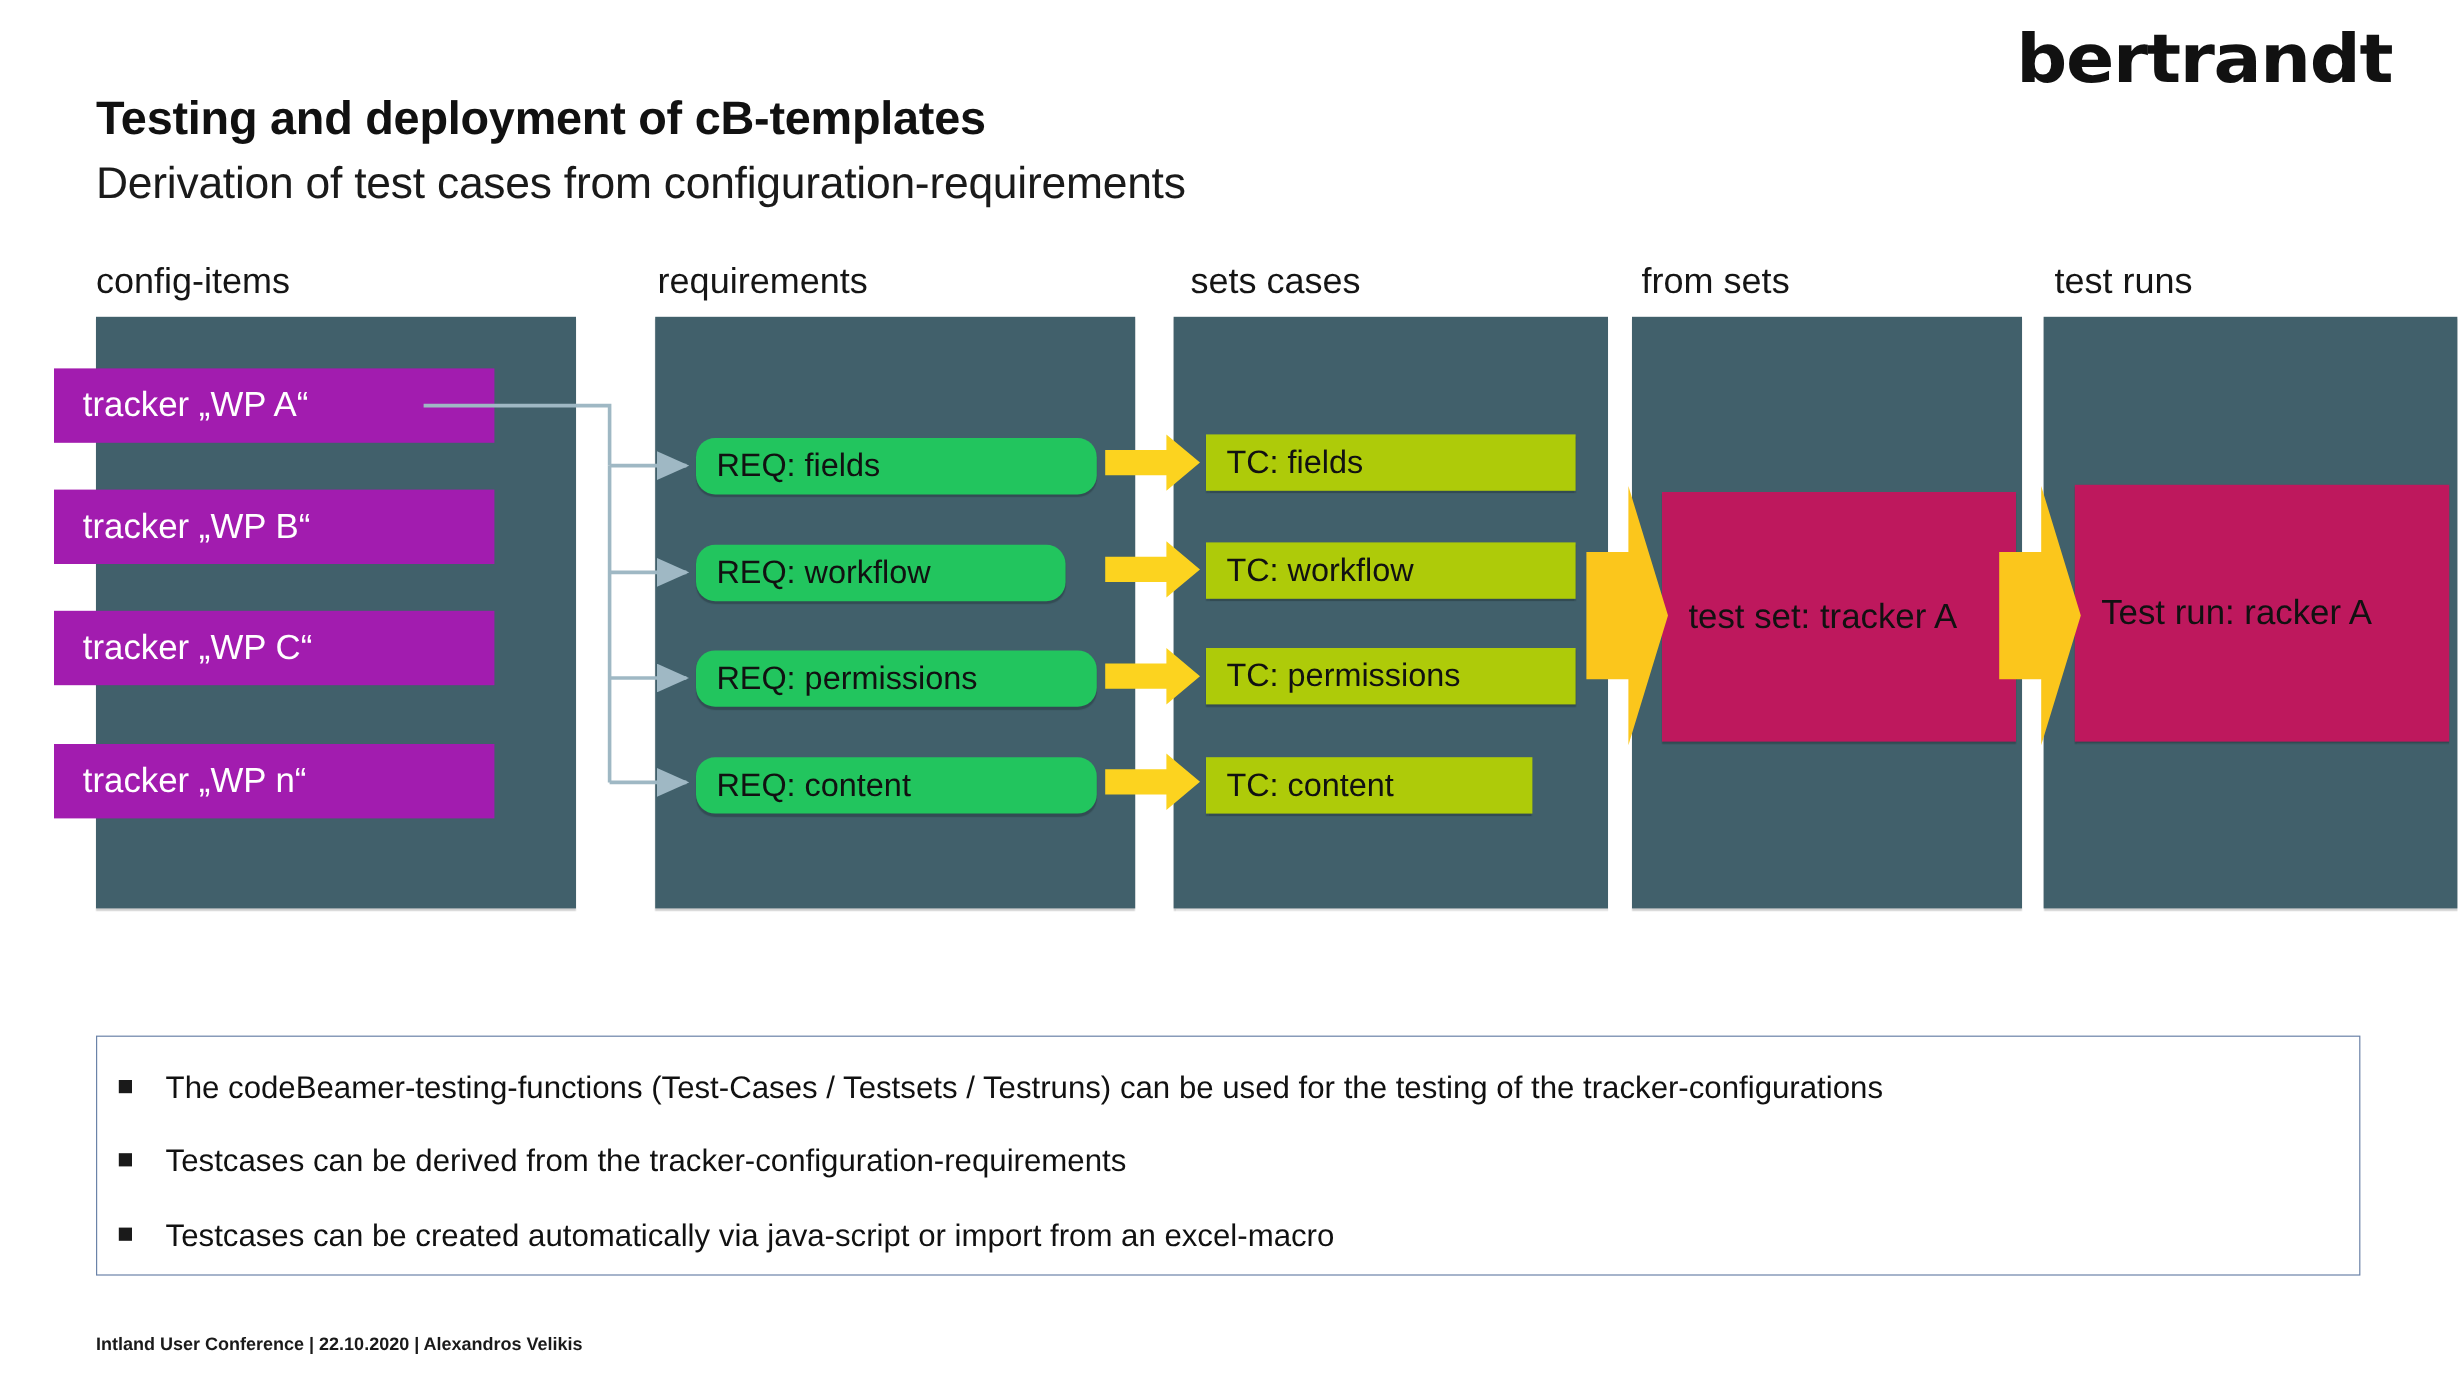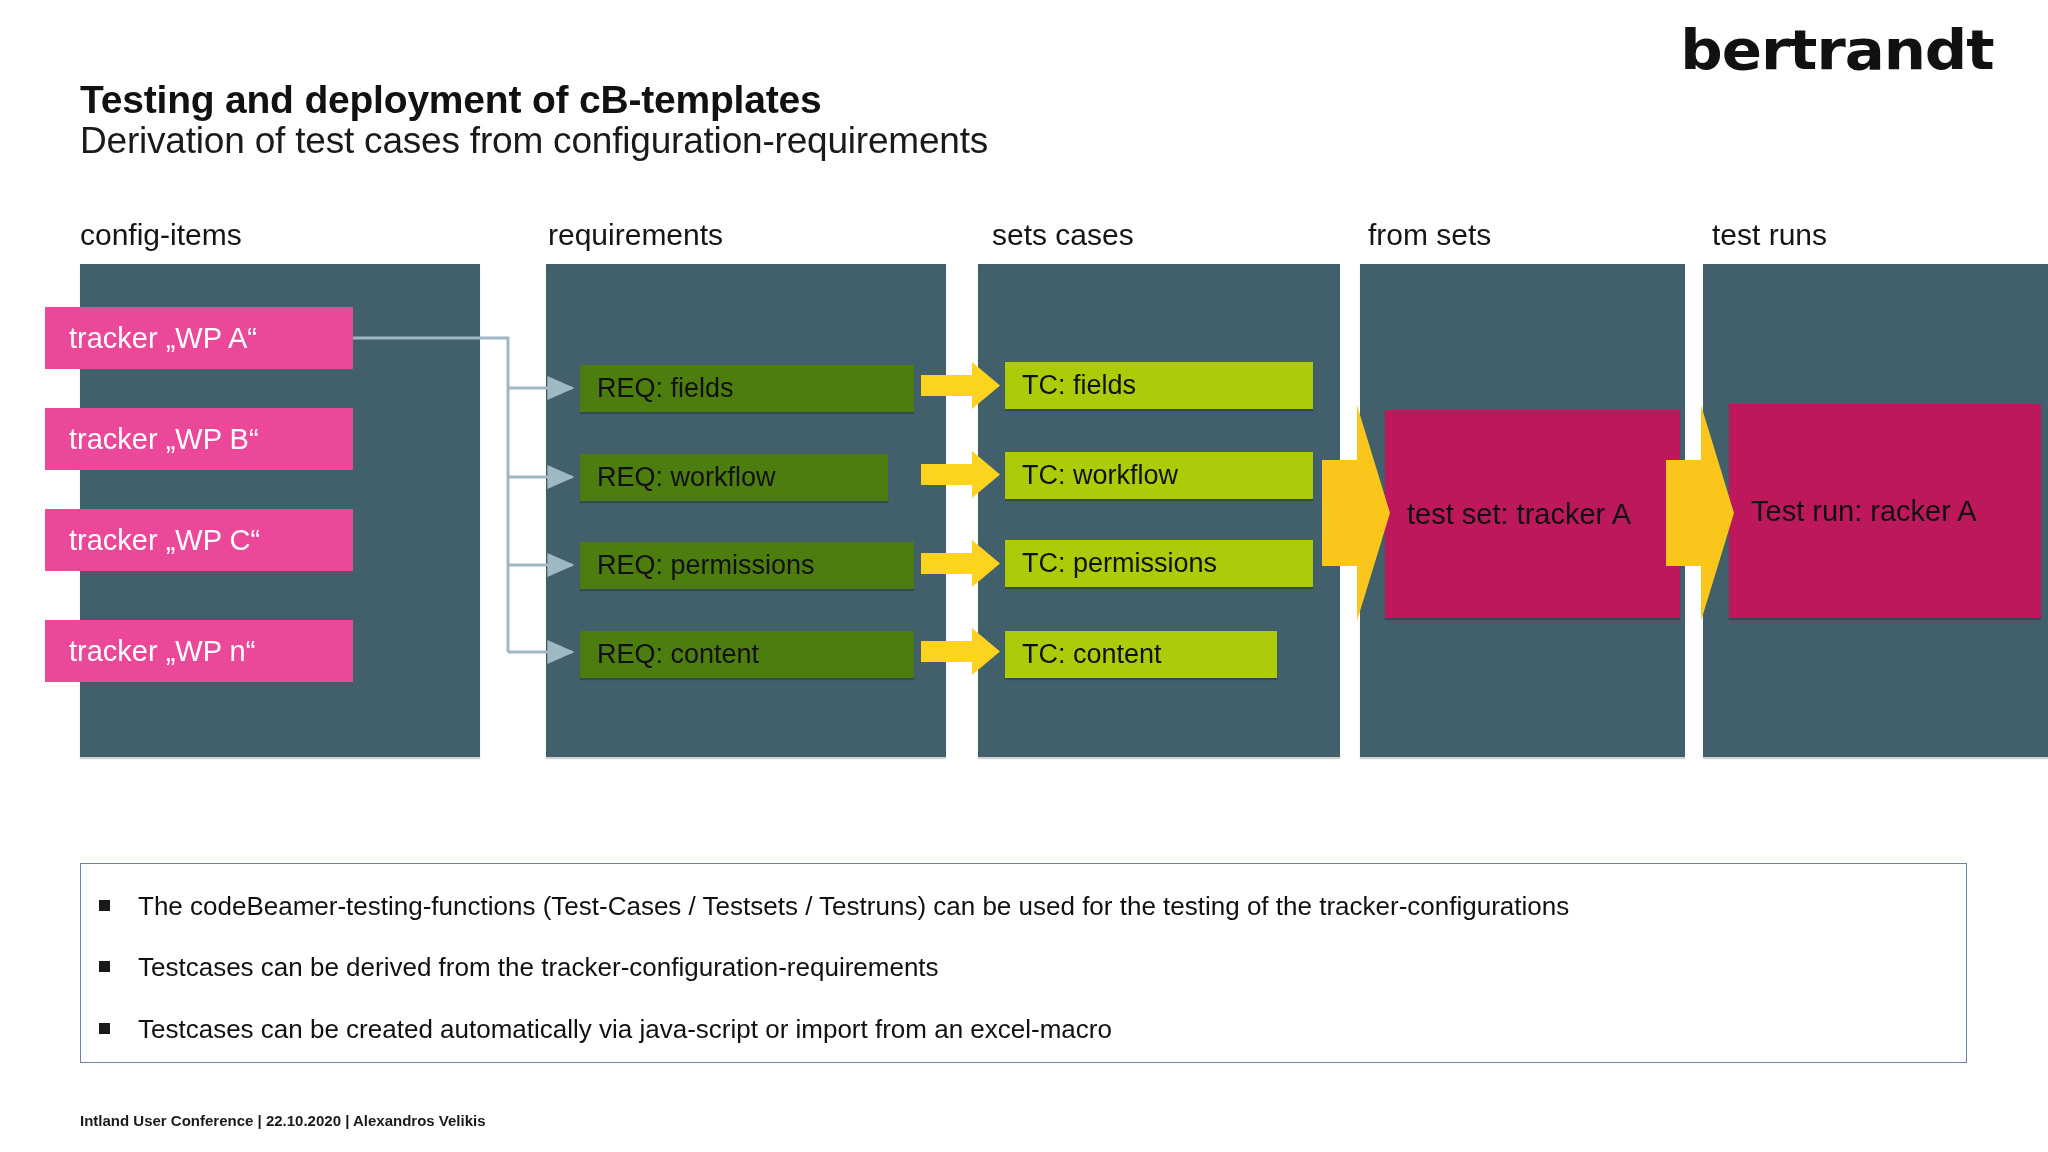--- a/index.html
+++ b/index.html
@@ -20,53 +20,53 @@
     transform:scaleX(1.06); transform-origin:right center;
   }
 
   
   .title {
     position:absolute; left:80px; top:78px;
     font-size:39px; font-weight:700; color:#111; letter-spacing:-.2px;
     white-space:nowrap;
   }
   .subtitle {
-    position:absolute; left:80px; top:120px;
+    position:absolute; left:80px; top:132px;
     font-size:37px; font-weight:400; color:#1a1a1a; letter-spacing:-.2px;
     white-space:nowrap;
   }
 
   
   .col-head {
     position:absolute; top:218px;
     font-size:30px; font-weight:400; color:#151515; white-space:nowrap;
   }
 
   
   .panel {
     position:absolute; top:264px; height:493px;
     background:#41606b;
     box-shadow:0 2px 1px rgba(0,0,0,.18);
   }
 
   
   .chip {
-    position:absolute; left:45px; width:308px; height:62px;
-    background:#ec4899; color:#ffffff;
+    position:absolute; left:45px; width:367px; height:62px;
+    background:#a21caf; color:#ffffff;
     font-size:29px; line-height:62px; padding-left:24px;
     white-space:nowrap;
   }
 
   
   .bar {
     position:absolute; height:47px; line-height:47px;
     font-size:27px; color:#111; padding-left:17px; white-space:nowrap;
     box-shadow:0 2px 1px rgba(0,0,0,.22);
   }
-  .bar.req { background:#4d7c0f; }
+  .bar.req { background:#22c55e;border-radius:16px; }
   .bar.tc  { background:#aecb09; }
 
   
   .block {
     position:absolute; background:#be185d; color:#111;
     font-size:29px; display:flex; align-items:center; padding-left:22px;
     box-shadow:0 2px 1px rgba(0,0,0,.22);
   }
 
   

